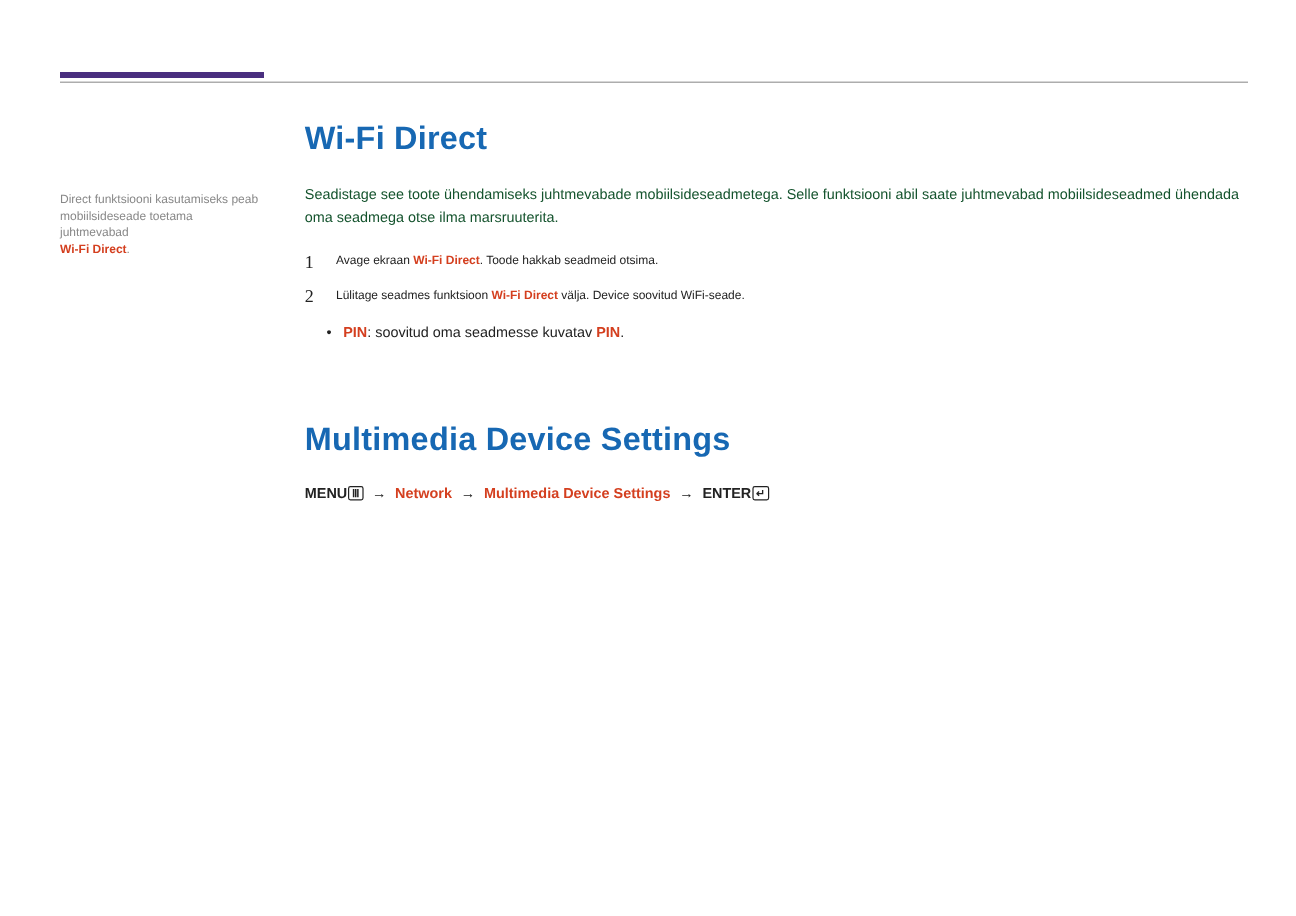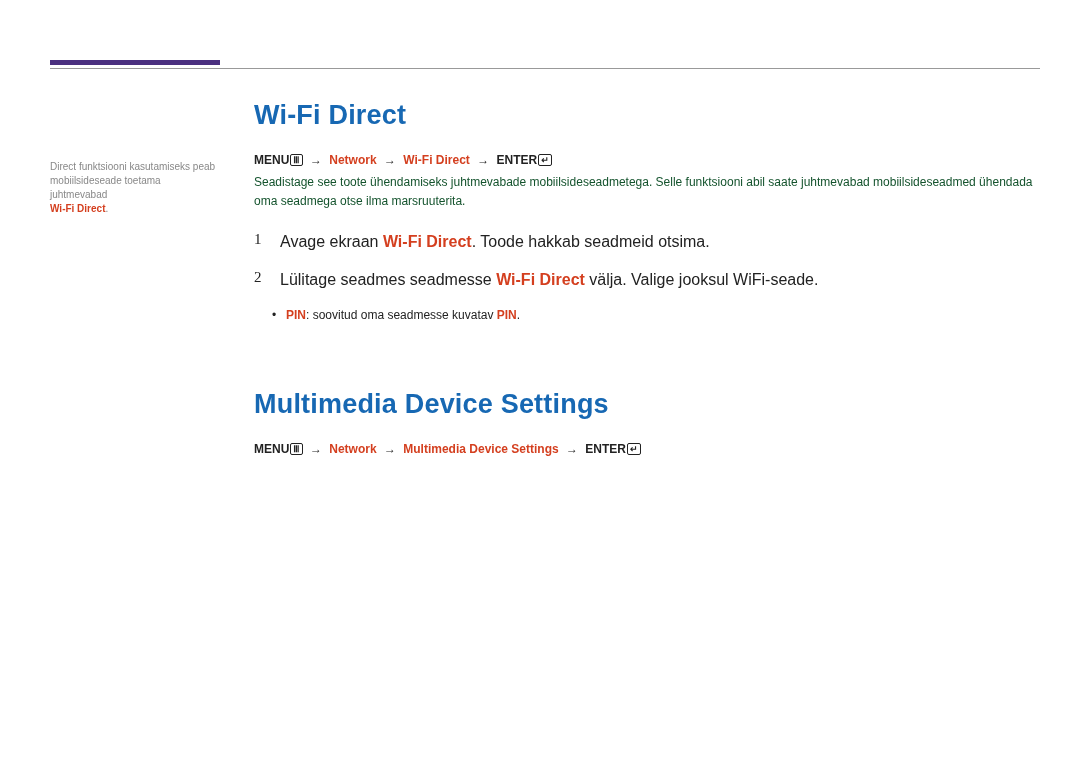--- a/index.html
+++ b/index.html
@@ -88,21 +88,21 @@
     line-height: 1.6;
   }
   ol.steps {
     list-style: none;
     padding: 0;
     margin: 18px 0 10px 0;
     counter-reset: step;
   }
   ol.steps > li {
     counter-increment: step;
-    font-size: 16px;
+    font-size: 10px;
     color: #222;
     margin-bottom: 14px;
     padding-left: 26px;
     position: relative;
     line-height: 1.5;
   }
   ol.steps > li::before {
     content: counter(step);
     position: absolute;
     left: 0;
@@ -155,39 +155,30 @@
 <div class="side">
   <span>Direct funktsiooni kasutamiseks peab</span><br>
   <span>mobiilsideseade toetama juhtmevabad</span><br>
   <span class="kw">Wi-Fi Direct</span><span>.</span>
 </div>
 
 <div class="main">
 
   <h1 class="section-title">Wi-Fi Direct</h1>
 
-  <div class="breadcrumb">
-    <span>MENU</span><span class="icon">Ⅲ</span>
-    <span class="arrow">→</span>
-    <span class="nav">Network</span>
-    <span class="arrow">→</span>
-    <span class="nav">Wi-Fi Direct</span>
-    <span class="arrow">→</span>
-    <span>ENTER</span><span class="icon">↵</span>
-  </div>
 
   <div class="body-text">Seadistage see toote ühendamiseks juhtmevabade mobiilsideseadmetega. Selle funktsiooni abil saate juhtmevabad mobiilsideseadmed ühendada oma seadmega otse ilma marsruuterita.</div>
 
 
   <ol class="steps">
     <li>
       <span>Avage ekraan </span><span class="kw">Wi-Fi Direct</span><span>. Toode hakkab seadmeid otsima.</span>
     </li>
     <li>
-      <span>Lülitage seadmes seadmesse </span><span class="kw">Wi-Fi Direct</span><span> välja. Valige jooksul WiFi-seade.</span>
+      <span>Lülitage seadmes funktsioon </span><span class="kw">Wi-Fi Direct</span><span> välja. Device soovitud WiFi-seade.</span>
     </li>
   </ol>
 
   <ul class="bullets">
     <li>
       <span class="kw">PIN</span><span>: soovitud oma seadmesse kuvatav </span><span class="kw">PIN</span><span>.</span>
     </li>
   </ul>
 
 

